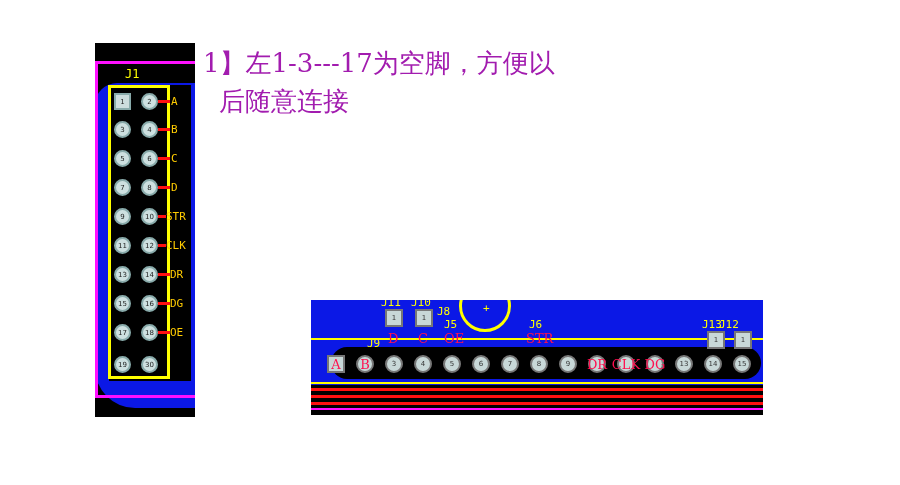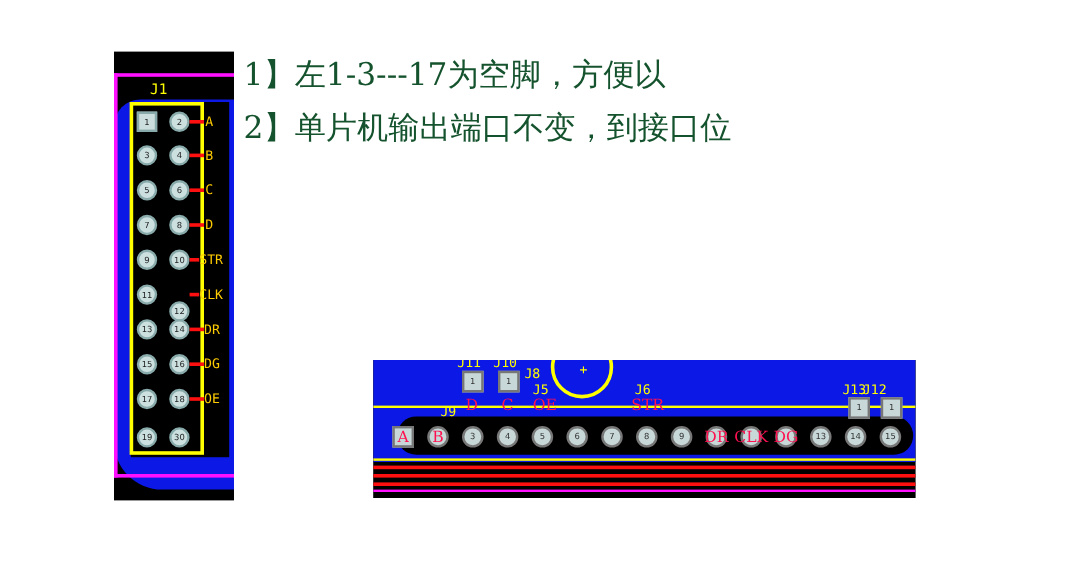--- a/index.html
+++ b/index.html
@@ -10,21 +10,21 @@
   #left-blue{left:0;top:40px;width:100px;height:325px;background:#0b18e6;border-radius:22px 0 0 40px;}
   #left-magenta{left:0;top:18px;width:100px;height:337px;border:3px solid #ff10ff;border-right:none;box-sizing:border-box;}
   #left-black{left:14px;top:42px;width:82px;height:296px;background:#000;}
   #left-outline{left:13px;top:42px;width:62px;height:294px;border:3px solid #ffff00;box-sizing:border-box;}
   #j1-label{left:30px;top:24px;color:#ffff00;font-size:12px;font-family:"DejaVu Sans Mono",monospace;}
   .pad{position:absolute;width:17px;height:17px;border-radius:50%;background:#cde0e0;border:2px solid #8aa;box-sizing:border-box;font-size:7px;color:#222;display:flex;align-items:center;justify-content:center;}
   .pad.sq{border-radius:0;background:#cdd;}
   .sig{position:absolute;color:#ffcc00;font-size:11px;font-family:"DejaVu Sans Mono",monospace;line-height:11px;}
   .trace{position:absolute;height:3px;background:#ff1010;}
   
-  #notes{left:203px;top:44px;color:#14532d;font-family:"DejaVu Serif",serif;font-size:26px;line-height:38px;}
+  #notes{left:203px;top:44px;color:#a21caf;font-family:"DejaVu Serif",serif;font-size:26px;line-height:38px;}
   .note-line{white-space:nowrap;}
   
   #bottom-panel{left:311px;top:300px;width:452px;height:115px;background:#000;overflow:hidden;}
   .bpad{position:absolute;width:18px;height:18px;border-radius:50%;background:#c8d8d8;border:2px solid #777;box-sizing:border-box;font-size:7px;color:#333;display:flex;align-items:center;justify-content:center;}
   .bpad.sq{border-radius:0;}
   .blabel{position:absolute;color:#ffff00;font-size:11px;font-family:"DejaVu Sans Mono",monospace;}
   .rlabel{position:absolute;color:#ff1050;font-size:13px;font-family:"DejaVu Serif",serif;}
 </style>
 </head>
 <body>
@@ -45,21 +45,21 @@
   <div class="pad" style="left:19px;top:223px">13</div>
   <div class="pad" style="left:19px;top:252px">15</div>
   <div class="pad" style="left:19px;top:281px">17</div>
   <div class="pad" style="left:19px;top:313px">19</div>
 
   <div class="pad" style="left:46px;top:50px">2</div>
   <div class="pad" style="left:46px;top:78px">4</div>
   <div class="pad" style="left:46px;top:107px">6</div>
   <div class="pad" style="left:46px;top:136px">8</div>
   <div class="pad" style="left:46px;top:165px">10</div>
-  <div class="pad" style="left:46px;top:208px">12</div>
+  <div class="pad" style="left:46px;top:194px">12</div>
   <div class="pad" style="left:46px;top:223px">14</div>
   <div class="pad" style="left:46px;top:252px">16</div>
   <div class="pad" style="left:46px;top:281px">18</div>
   <div class="pad" style="left:46px;top:313px">30</div>
 
   <div class="trace" style="left:63px;top:57px;width:12px"></div>
   <div class="trace" style="left:63px;top:85px;width:12px"></div>
   <div class="trace" style="left:63px;top:114px;width:12px"></div>
   <div class="trace" style="left:63px;top:143px;width:12px"></div>
   <div class="trace" style="left:63px;top:172px;width:8px"></div>
@@ -74,21 +74,21 @@
   <div class="sig" style="left:76px;top:139px">D</div>
   <div class="sig" style="left:71px;top:168px">STR</div>
   <div class="sig" style="left:71px;top:197px">CLK</div>
   <div class="sig" style="left:75px;top:226px">DR</div>
   <div class="sig" style="left:75px;top:255px">DG</div>
   <div class="sig" style="left:75px;top:284px">OE</div>
 </div>
 
 <div id="notes" class="abs">
   <div class="note-line">1】左1-3---17为空脚，方便以</div>
-  <div class="note-line" style="margin-top:6px">2】单片机输出端口不变，到接口位</div>
+  <div class="note-line" style="padding-left:16px">后随意连接</div>
 </div>
 
 <div id="bottom-panel" class="abs">
   <div class="abs" style="left:0;top:0;width:452px;height:85px;background:#0b18e6"></div>
   <div class="abs" style="left:20px;top:47px;width:430px;height:32px;background:#000;border-radius:16px"></div>
   <div class="abs" style="left:0;top:38px;width:452px;height:2px;background:#ffff00"></div>
   <div class="abs" style="left:0;top:82px;width:452px;height:2px;background:#ffff00"></div>
   <div class="abs" style="left:0;top:88px;width:452px;height:3px;background:#ff1010"></div>
   <div class="abs" style="left:0;top:95px;width:452px;height:3px;background:#ff1010"></div>
   <div class="abs" style="left:0;top:102px;width:452px;height:3px;background:#ff1010"></div>

